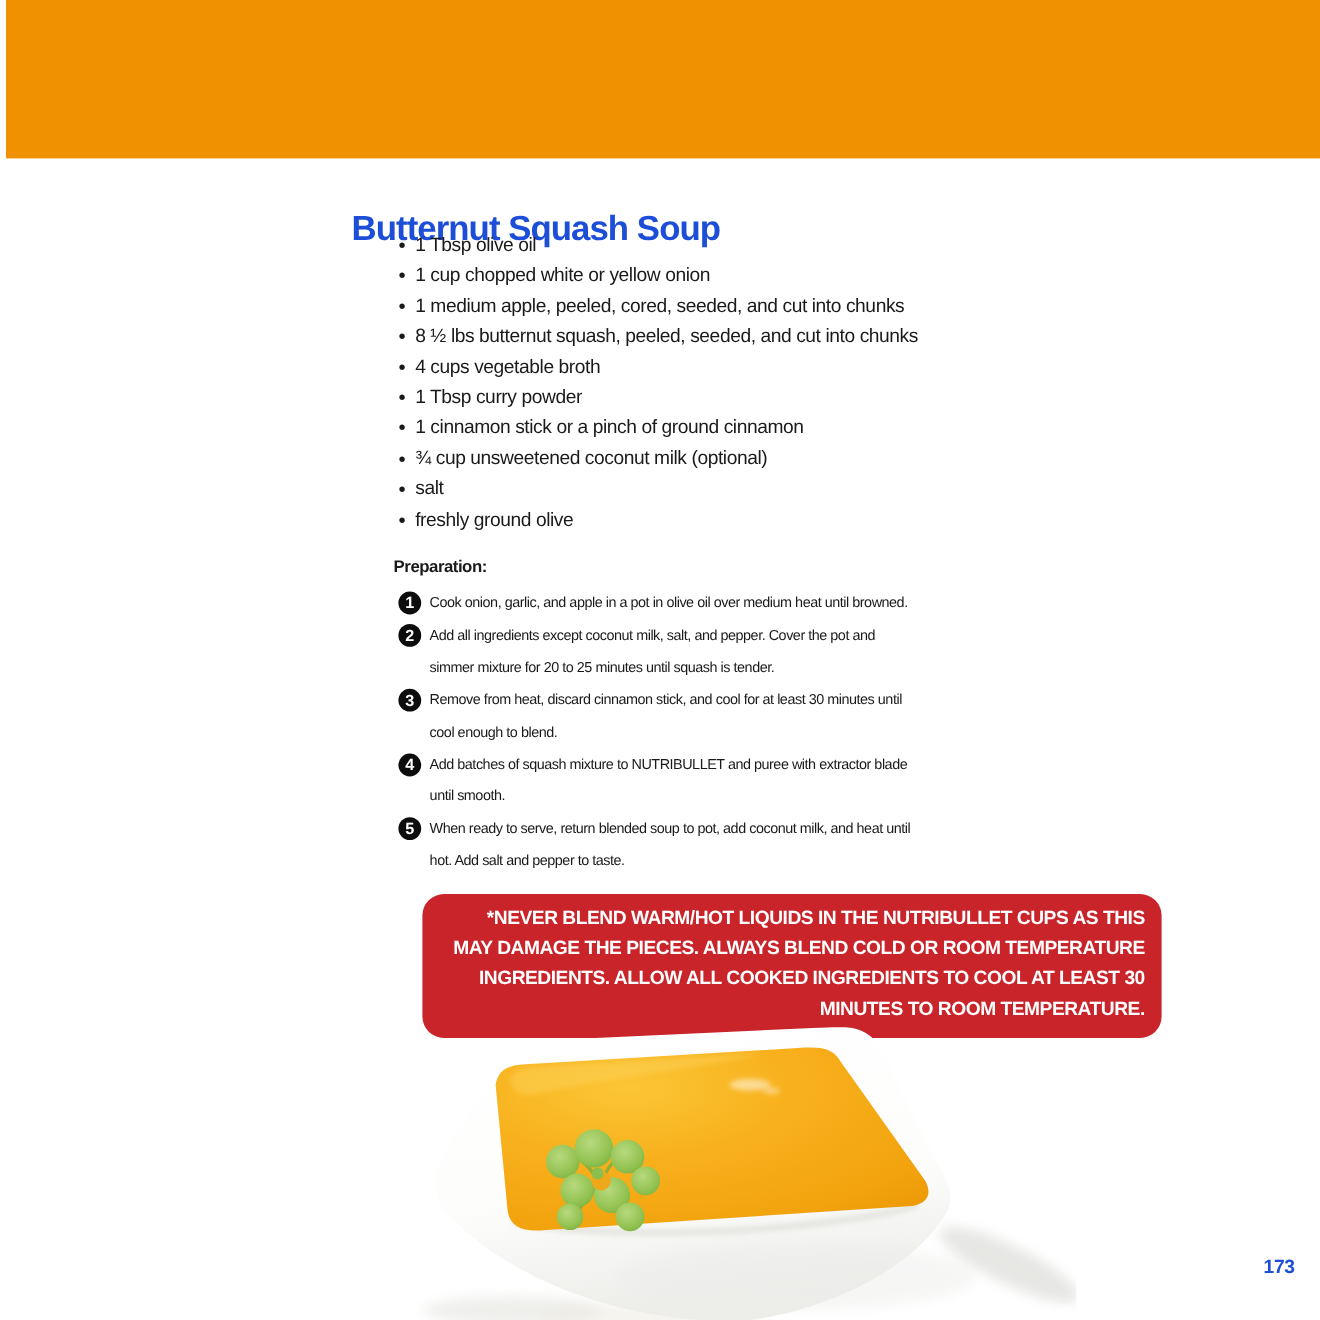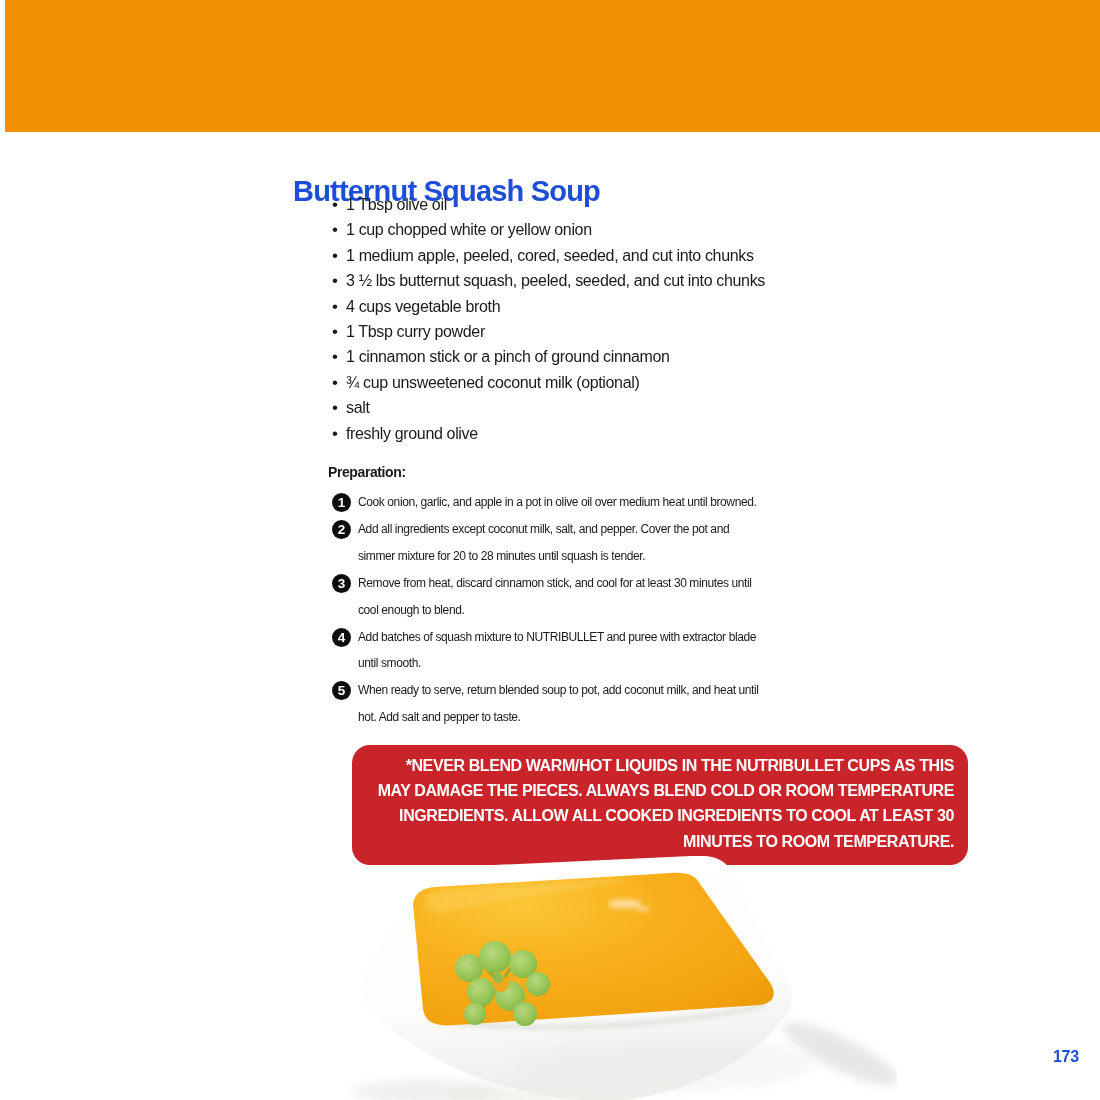--- a/index.html
+++ b/index.html
@@ -50,21 +50,21 @@
     <li class="ing">
         <span class="bullet">•</span>
         <span>1 cup chopped white or yellow onion</span>
       </li>
     <li class="ing">
         <span class="bullet">•</span>
         <span>1 medium apple, peeled, cored, seeded, and cut into chunks</span>
       </li>
     <li class="ing">
         <span class="bullet">•</span>
-        <span>3 ½ lbs butternut squash, peeled, seeded, and cut into chunks</span>
+        <span>8 ½ lbs butternut squash, peeled, seeded, and cut into chunks</span>
       </li>
     <li class="ing">
         <span class="bullet">•</span>
         <span>4 cups vegetable broth</span>
       </li>
     <li class="ing">
         <span class="bullet">•</span>
         <span>1 Tbsp curry powder</span>
       </li>
     <li class="ing">
@@ -88,21 +88,21 @@
   <div class="prep-label">Preparation:</div>
 
   <div class="steps">
     <div class="step">
       <span class="step-badge">1</span>
       <span class="step-text">Cook onion, garlic, and apple in a pot in olive oil over medium heat until browned.</span>
     </div>
     <div class="step">
       <span class="step-badge">2</span>
       <span class="step-text">Add all ingredients except coconut milk, salt, and pepper. Cover the pot and
-simmer mixture for 20 to 28 minutes until squash is tender.</span>
+simmer mixture for 20 to 25 minutes until squash is tender.</span>
     </div>
     <div class="step">
       <span class="step-badge">3</span>
       <span class="step-text">Remove from heat, discard cinnamon stick, and cool for at least 30 minutes until
 cool enough to blend.</span>
     </div>
     <div class="step">
       <span class="step-badge">4</span>
       <span class="step-text">Add batches of squash mixture to NUTRIBULLET and puree with extractor blade
 until smooth.</span>

